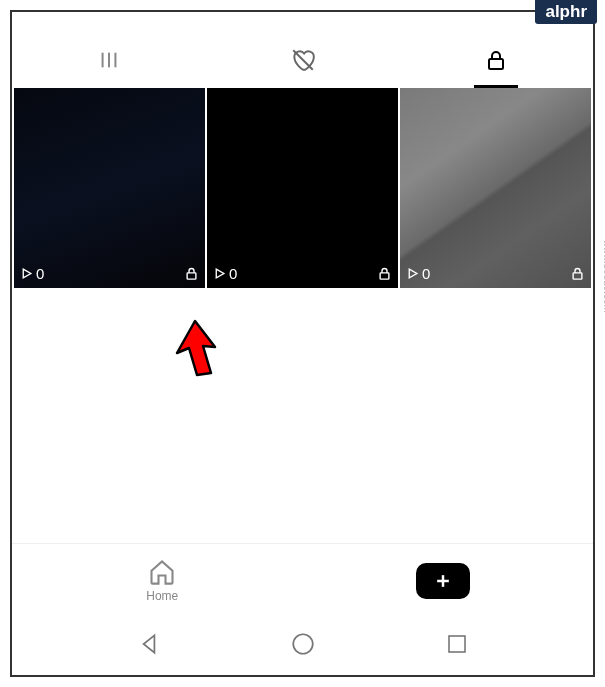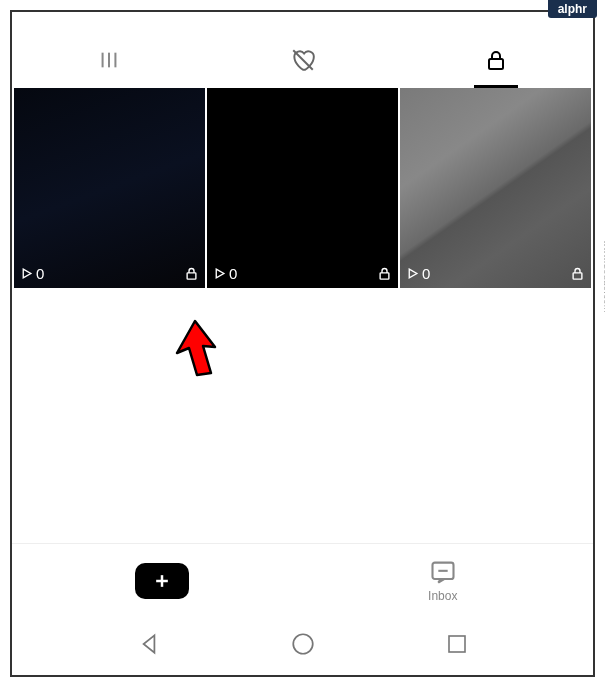--- a/index.html
+++ b/index.html
@@ -16,21 +16,21 @@
       top: 10px; left: 10px; right: 10px; bottom: 10px;
       border: 2px solid #333;
       background: #fff;
     }
     .alphr-badge {
       position: absolute;
       top: 0; right: 8px;
       background: #1a2f4d;
       color: #fff;
       font-weight: bold;
-      font-size: 12px;
+      font-size: 17px;
       padding: 2px 10px;
       z-index: 20;
       border-radius: 0 0 3px 3px;
     }
     .watermark {
       position: absolute;
       right: -2px;
       top: 50%;
       transform: rotate(90deg) translateX(-50%);
       transform-origin: right center;
@@ -213,36 +213,34 @@
           </svg>
       </div>
     </div>
   </div>
 
   <svg class="arrow-cursor" width="55" height="65" viewBox="0 0 55 65">
     <path d="M 28 4 L 48 30 L 36 29 L 44 56 L 30 58 L 22 31 L 10 36 Z" fill="#ff0000" stroke="#000" stroke-width="2.5" stroke-linejoin="round"></path>
   </svg>
 
   <div class="bottom-nav">
+    <div class="nav-item">
+      <svg width="28" height="28" viewBox="0 0 24 24" fill="none" stroke="#888" stroke-width="1.8">
+          <path d="M3 11l9-8 9 8v10a1 1 0 0 1-1 1h-5v-7h-6v7H4a1 1 0 0 1-1-1z"></path>
+        </svg>
+      <span>Home</span>
+    </div>
     <div style="flex:1;display:flex;justify-content:center;">
       <div class="create-btn">
         <svg width="20" height="20" viewBox="0 0 24 24" stroke="#fff" stroke-width="3">
             <line x1="12" y1="5" x2="12" y2="19"></line>
             <line x1="5" y1="12" x2="19" y2="12"></line>
           </svg>
       </div>
     </div>
-    <div class="nav-item">
-      <svg width="28" height="28" viewBox="0 0 24 24" fill="none" stroke="#888" stroke-width="1.8">
-          <rect x="3" y="4" width="18" height="14" rx="2"></rect>
-          <path d="M10 18l-2 3 5-3"></path>
-          <line x1="8" y1="11" x2="16" y2="11"></line>
-        </svg>
-      <span>Inbox</span>
-    </div>
   </div>
 
   <div class="sys-nav">
     <svg width="26" height="26" viewBox="0 0 24 24" fill="none" stroke="#777" stroke-width="1.6">
         <path d="M17 4L7 12l10 8z" fill="none"></path>
       </svg>
     <svg width="26" height="26" viewBox="0 0 24 24" fill="none" stroke="#777" stroke-width="1.6">
         <circle cx="12" cy="12" r="9"></circle>
       </svg>
     <svg width="24" height="24" viewBox="0 0 24 24" fill="none" stroke="#777" stroke-width="1.6">

